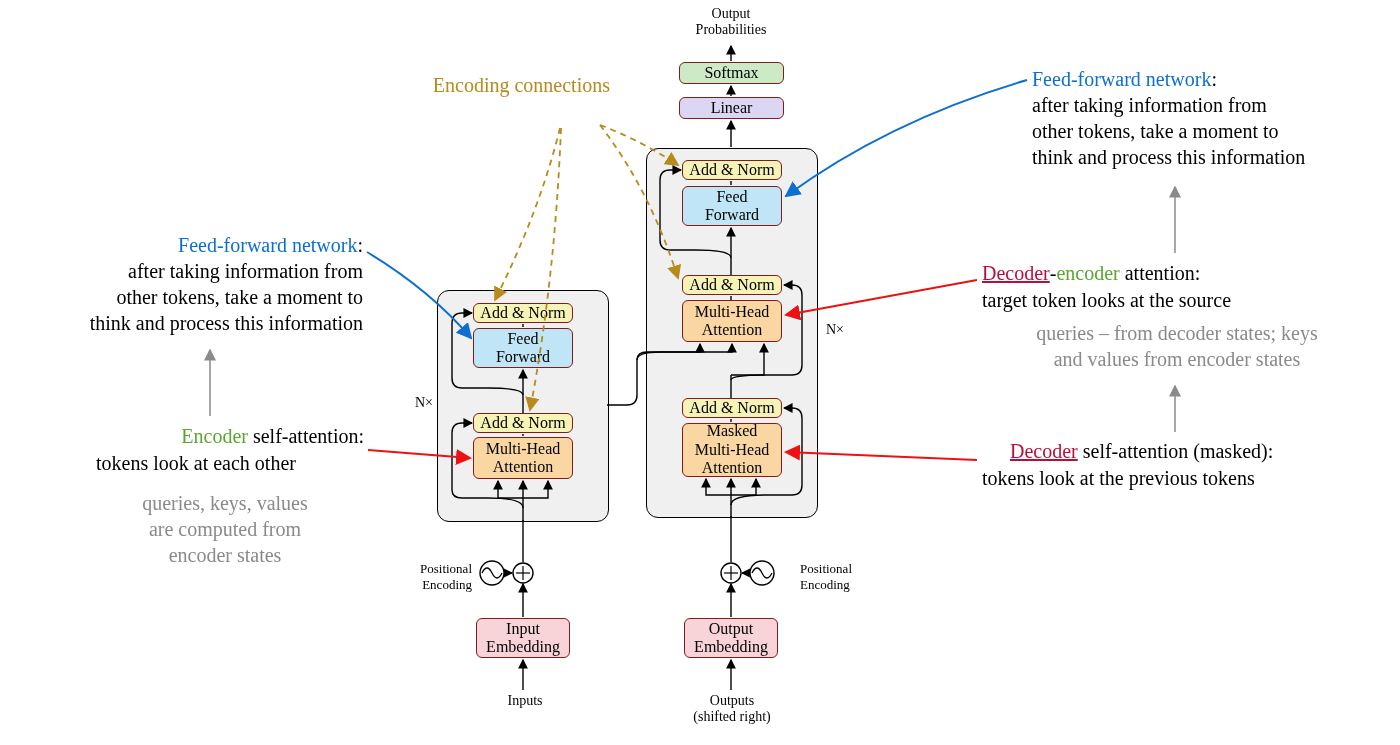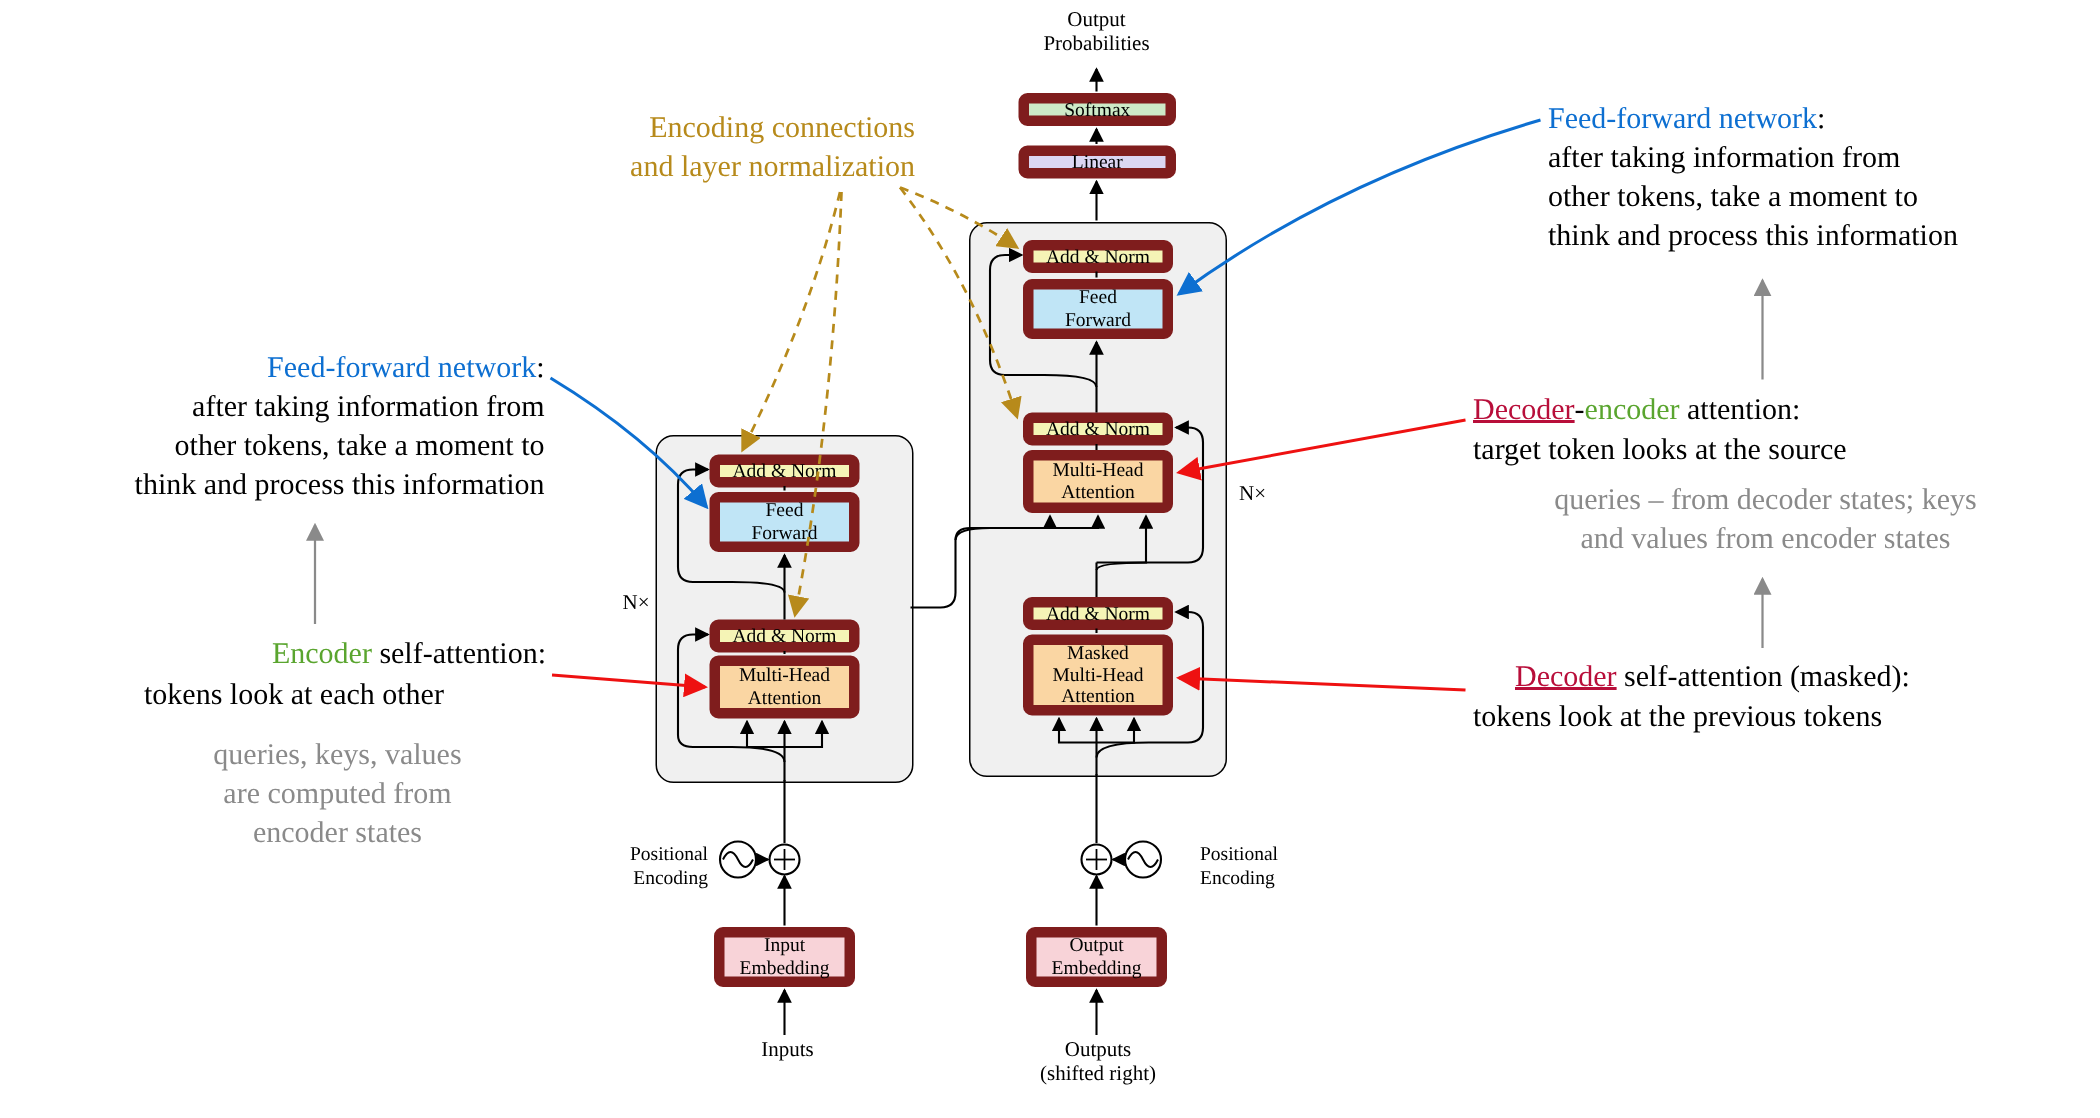--- a/index.html
+++ b/index.html
@@ -1,18 +1,18 @@
 <!DOCTYPE html>
 <html><head>
 <meta charset="utf-8">
 <style>
   html, body { margin:0; padding:0; font-family: Georgia, "Times New Roman", serif; background:#fff; }
   .stage { position:relative; width:1400px; height:745px; background:#fff; }
   .pos { position:absolute; }
-  .box { border:7px solid #7f1d1d; border-radius:6px; display:flex; align-items:center; justify-content:center; text-align:center; font-size:13px; line-height:1.15; box-sizing:border-box; padding:4px 6px; }
+  .box { border:1px solid #7f1d1d; border-radius:6px; display:flex; align-items:center; justify-content:center; text-align:center; font-size:16px; line-height:1.15; box-sizing:border-box; padding:4px 6px; }
   .stackbox { border:1px solid #000; border-radius:12px; background:#f0f0f0; }
   .addnorm { background:#f5f4b6; }
   .ff      { background:#c0e5f6; }
   .attn    { background:#fad6a3; }
   .embed   { background:#f8d3d8; }
   .softmax { background:#cdeac7; }
   .linear  { background:#dbd6f2; }
   .axislabel { font-size:14px; text-align:center;}
   .anno { font-size:20px; line-height:1.3; }
   .anno .hl-green { color:#5aa52f; font-weight:500;}
@@ -100,21 +100,20 @@
   <div class="pos axislabel" style="left:485px; top:693px; width:80px; font-size:14px;font-family:Liberation Serif, serif;">
     <span>Inputs</span>
   </div>
   <div class="pos axislabel" style="left:672px; top:693px; width:120px; font-size:14px;">
     <span>Outputs</span><br>
     <span>(shifted right)</span>
   </div>
 
   <div class="pos anno" style="left:270px; top:72px; width:340px; text-align:right;">
     <span class="hl-gold">Encoding connections</span><br>
-    <span class="hl-gold">and layer normalization</span>
   </div>
 
   <div class="pos anno" style="left:38px; top:232px; width:325px; text-align:right;">
     <span class="hl-blue"><span>Feed-forward network</span></span><span>:</span><br>
     <span>after taking information from</span><br>
     <span>other tokens, take a moment to</span><br>
     <span>think and process this information</span>
   </div>
 
   <div class="pos anno" style="left:96px; top:423px; width:268px; text-align:right;">

